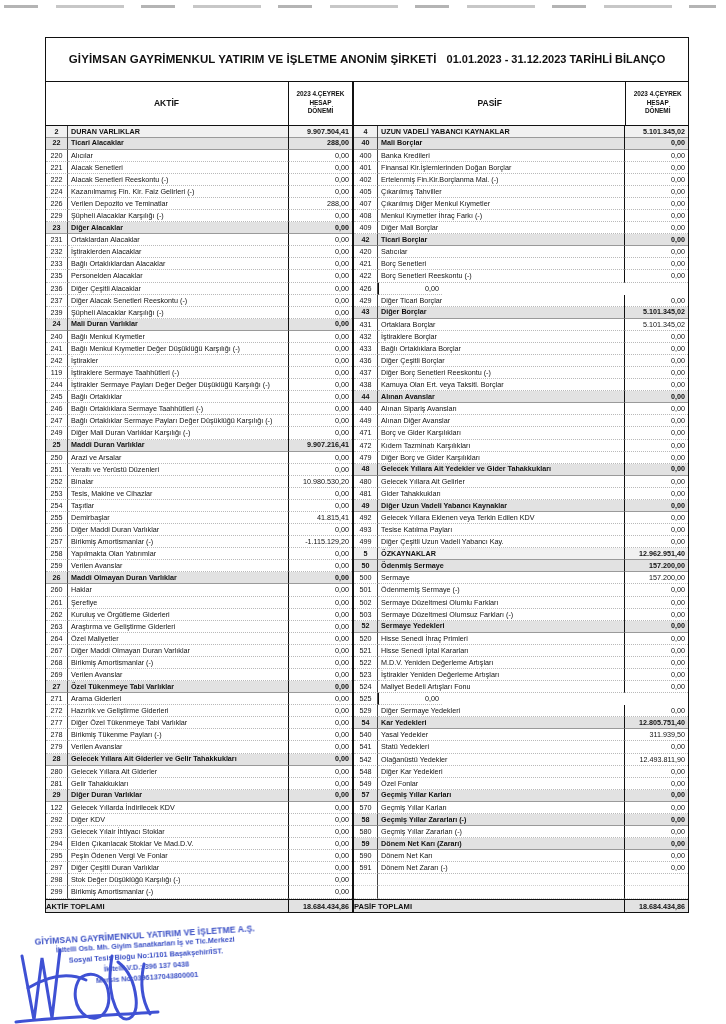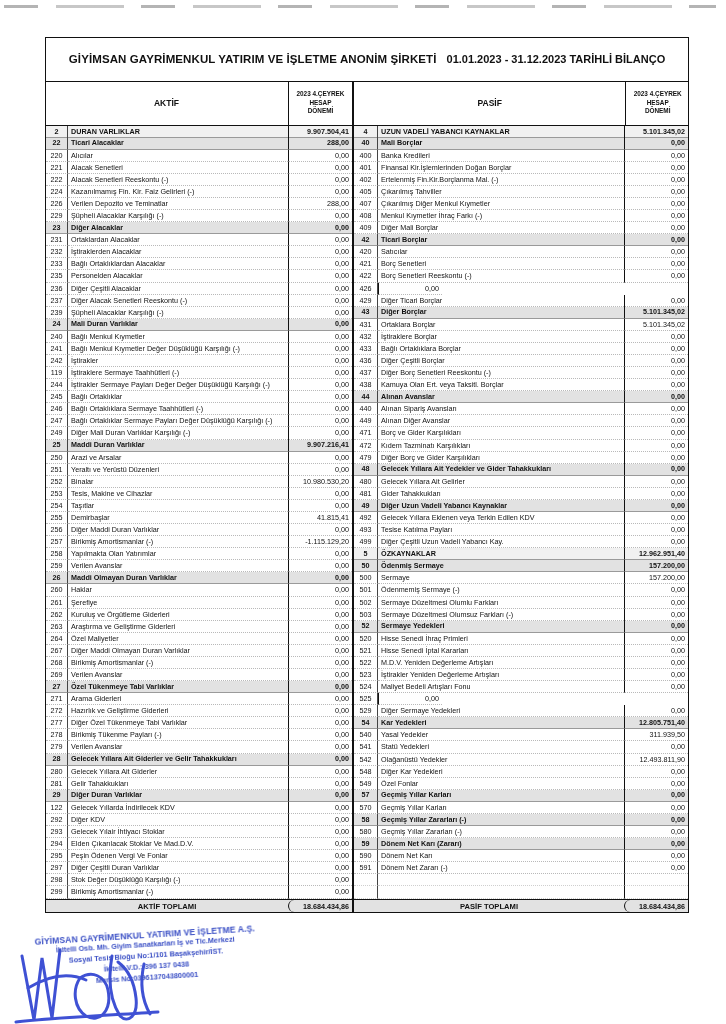--- a/index.html
+++ b/index.html
@@ -56,25 +56,25 @@
   }
   .tr.lvl1{background:#f1f1f1;}
   .tr.lvl2{background:#e2e2e2;align-items:flex-end;}
   .tr.lvl1 .td,.tr.lvl2 .td{font-weight:bold;border-bottom:1px solid #9a9a9a;}
   .tr.blank .td{border-bottom:1px dotted #cfcfcf;}
   .total-row{
     display:flex;height:13.5px;box-sizing:border-box;border-top:1.2px solid #111;
     background:#e2e2e2;
   }
   .total-label{
-    flex:1;font-size:7.6px;font-weight:bold;text-align:center;line-height:13px;
+    flex:1;font-size:7.6px;font-weight:bold;text-align:left;line-height:13px;
   }
   .total-value{
     width:64px;box-sizing:border-box;font-size:7.2px;font-weight:bold;text-align:right;
-    padding-right:3px;border-left:1.6px solid #111;line-height:13px;border-radius:6px;
+    padding-right:3px;border-left:1.6px solid #111;line-height:13px;
   }
   
   .stamp{
     position:absolute;left:6px;top:930px;width:280px;
     transform:rotate(-3.5deg);color:var(--stamp-blue,#3a4fc5);
     text-align:center;filter:blur(.2px);
   }
   .stamp-company{font-size:8.6px;font-weight:bold;letter-spacing:.1px;}
   .stamp-line{font-size:7.3px;font-weight:bold;line-height:1.5;}
   .signature-svg{position:absolute;left:8px;top:928px;pointer-events:none;}

